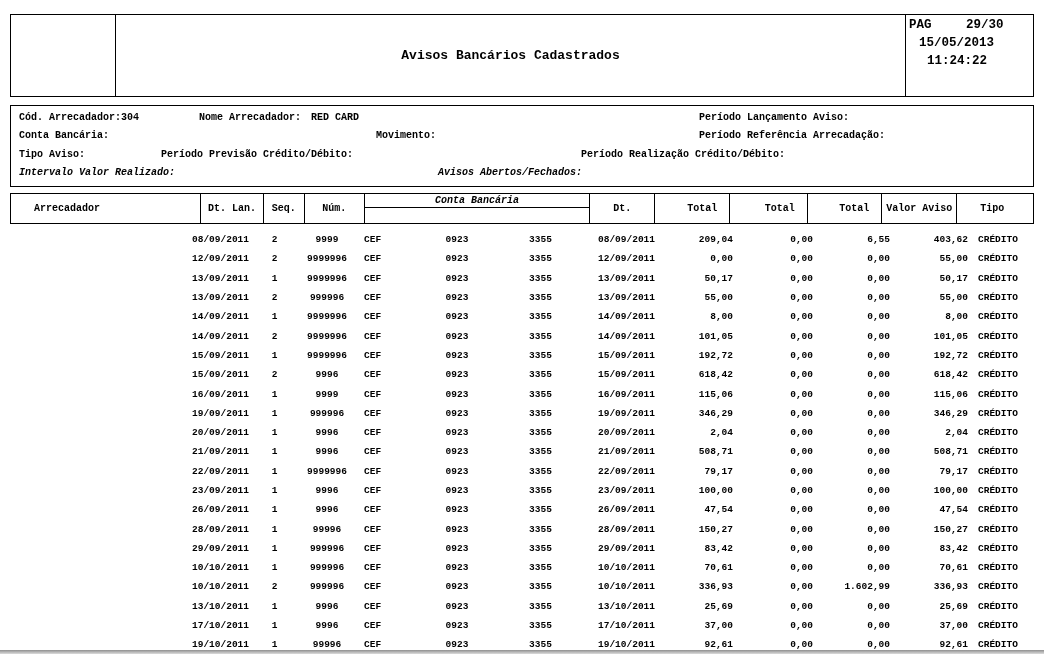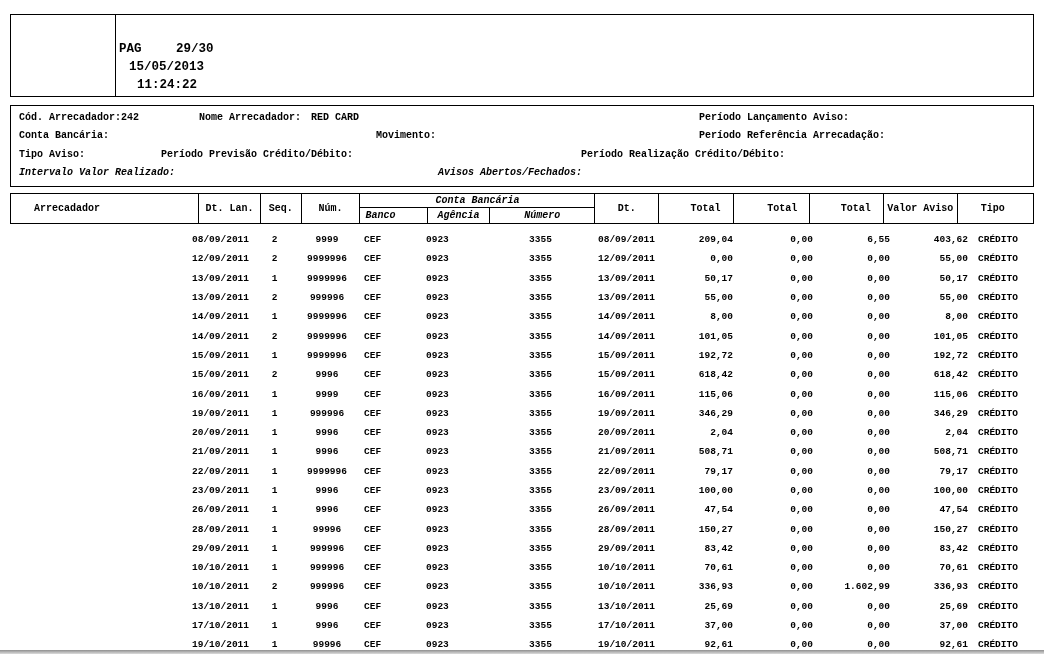--- a/index.html
+++ b/index.html
@@ -14,21 +14,21 @@
   .hdr-box {
     position:absolute; left:10px; top:14px; width:1024px; height:83px;
     border:1px solid #000; display:flex;
   }
   .hdr-logo { width:105px; height:100%; border-right:1px solid #000; }
   .hdr-title {
     flex:1; display:flex; align-items:center; justify-content:center;
     font-size:13px; letter-spacing:0; border-right:1px solid #000;
   }
   .hdr-pageinfo { width:127px; position:relative; font-size:12.5px; }
-  .pi-line { position:absolute; white-space:pre;margin-top:24px; }
+  .pi-line { position:absolute; white-space:pre; }
   .pi-1 { left:3px; top:3px; }
   .pi-1 .pi-num { position:absolute; left:57px; top:0; }
   .pi-2 { left:13px; top:21px; }
   .pi-3 { left:21px; top:39px; }
   
   .filter-box {
     position:absolute; left:10px; top:105px; width:1024px; height:82px;
     border:1px solid #000; font-size:10px;
   }
   .f { position:absolute; white-space:pre; }
@@ -56,51 +56,52 @@
   .w-total3 { width:77px; } .w-valor_aviso { width:78px; } .w-tipo { width:59px; }
   
   .tbody { position:absolute; left:10px; top:224px; width:1024px; padding-top:6px; }
   .trow { display:flex; height:19.3px; align-items:center; }
   .tcell { font-size:9.5px; white-space:pre; overflow:hidden; }
   .col-arrecadador { width:178px; text-align:left; padding-left:4px; }
   .col-dt_lan { width:65px; text-align:center; }
   .col-seq { width:43px; text-align:center; }
   .col-num { width:62px; text-align:center; }
   .col-banco { width:68px; text-align:left; padding-left:6px; }
-  .col-agencia { width:62px; }
+  .col-agencia { width:62px; text-align:center; }
   .col-numero { width:105px; text-align:center; }
   .col-dt { width:67px; text-align:left; padding-left:5px; }
   .col-total1 { width:78px; text-align:right; padding-right:5px; }
   .col-total2 { width:80px; text-align:right; padding-right:5px; }
   .col-total3 { width:77px; text-align:right; padding-right:5px; }
   .col-valor_aviso { width:78px; text-align:right; padding-right:5px; }
   .col-tipo { width:59px; text-align:left; padding-left:5px; }
   
   .bottom-strip {
     position:absolute; left:0; top:650px; width:1044px; height:4px;
     background:linear-gradient(to bottom,#8f8f8f,#dcdcdc);
   }
 </style>
 </head>
 <body>
 
 <div class="page">
 
   <div class="hdr-box">
     <div class="hdr-logo"></div>
+    <div class="hdr-title">Avisos Bancários Cadastrados</div>
     <div class="hdr-pageinfo">
       <div class="pi-line pi-1"><span>PAG</span><span class="pi-num">29/30</span></div>
       <div class="pi-line pi-2">15/05/2013</div>
       <div class="pi-line pi-3">11:24:22</div>
     </div>
   </div>
 
   <div class="filter-box">
     <span class="f fr1" style="left:8px">Cód. Arrecadador:</span>
-    <span class="f fr1" style="left:110px">242</span>
+    <span class="f fr1" style="left:110px">304</span>
     <span class="f fr1" style="left:188px">Nome Arrecadador:</span>
     <span class="f fr1" style="left:300px">RED CARD</span>
     <span class="f fr1" style="left:688px">Período Lançamento Aviso:</span>
 
     <span class="f fr2" style="left:8px">Conta Bancária:</span>
     <span class="f fr2" style="left:365px">Movimento:</span>
     <span class="f fr2" style="left:688px">Período Referência Arrecadação:</span>
 
     <span class="f fr3" style="left:8px">Tipo Aviso:</span>
     <span class="f fr3" style="left:150px">Período Previsão Crédito/Débito:</span>
@@ -110,25 +111,20 @@
     <span class="f fr4" style="left:427px">Avisos Abertos/Fechados:</span>
   </div>
 
   <div class="thead">
     <div class="hc hc-left w-arrecadador">Arrecadador</div>
     <div class="hc hc-center w-dt_lan">Dt. Lan.</div>
     <div class="hc hc-center w-seq">Seq.</div>
     <div class="hc hc-center w-num">Núm.</div>
     <div class="hgroup">
       <div class="hgroup-top">Conta Bancária</div>
-      <div class="hgroup-bottom">
-        <div class="hsub w-banco">Banco</div>
-        <div class="hsub w-agencia">Agência</div>
-        <div class="hsub w-numero">Número</div>
-      </div>
     </div>
     <div class="hc hc-center w-dt">Dt.</div>
     <div class="hc hc-right  w-total1">Total</div>
     <div class="hc hc-right  w-total2">Total</div>
     <div class="hc hc-right  w-total3">Total</div>
     <div class="hc hc-center w-valor_aviso">Valor Aviso</div>
     <div class="hc hc-left   w-tipo">Tipo</div>
   </div>
 
   <div class="tbody">

